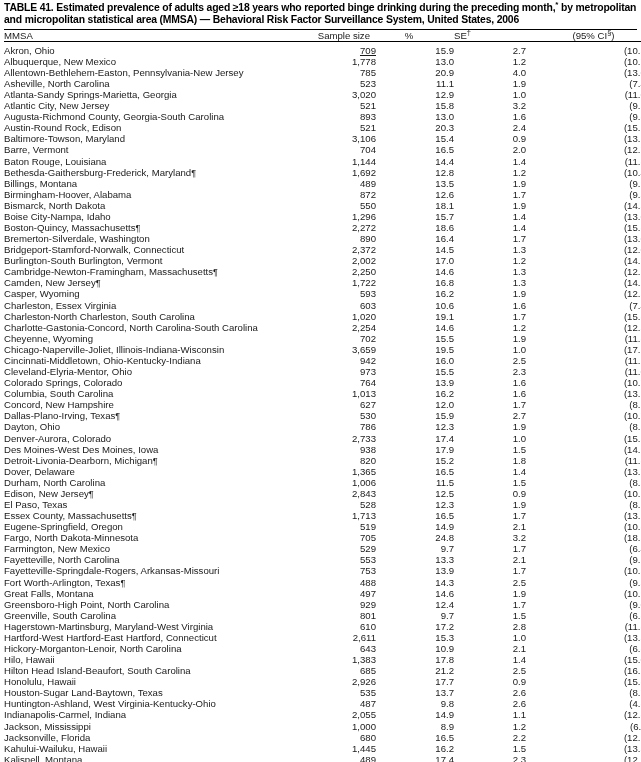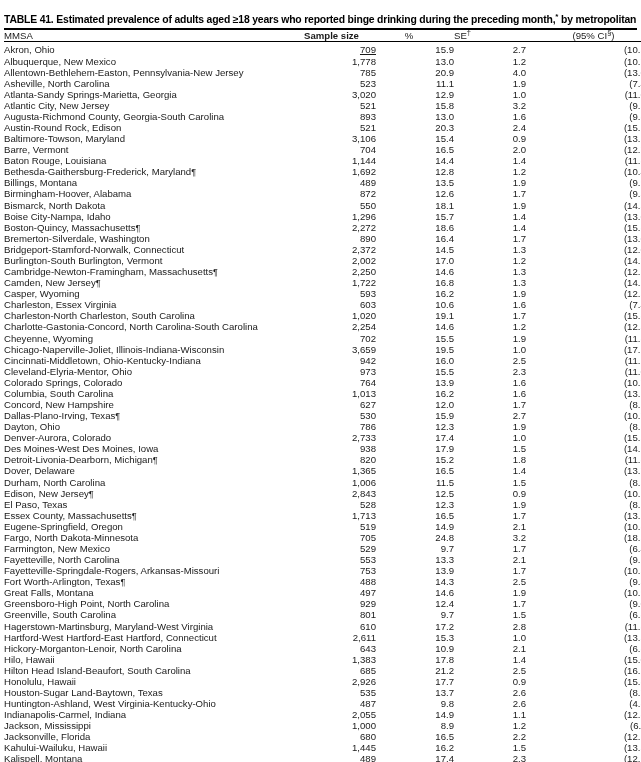--- a/index.html
+++ b/index.html
@@ -21,21 +21,21 @@
     height: 762px;
     box-sizing: border-box;
     padding: 2px 4px 0 4px;
   }
   
   .table-title {
     font-size: 10.4px;
     font-weight: bold;
     line-height: 12.3px;
     letter-spacing: -0.18px;
-    margin: 12px 0 2px 0;
+    margin: 0 0 2px 0;
     color: #000;
   }
   .table-title sup {
     font-size: 8px;
     vertical-align: super;
     line-height: 0;
     font-weight: bold;
   }
   
   .rule-thick {
@@ -70,21 +70,21 @@
     font-size: 7.4px;
     vertical-align: super;
     line-height: 0;
   }
   th.c-name, td.c-name { width: 300px; text-align: left; }
   th.c-n,    td.c-n    { width: 66px;  text-align: right; }
   th.c-pct,  td.c-pct  { width: 66px;  text-align: right; }
   th.c-se,   td.c-se   { width: 66px;  text-align: right; }
   th.c-ci,   td.c-ci   { width: 135px; text-align: right; padding-right: 6px; }
 
-  thead th.c-n   { text-align: left; padding-right: 6px; font-weight: bold; }
+  thead th.c-n   { text-align: right; padding-right: 6px; }
   thead th.c-pct { text-align: center; padding-right: 12px; }
   thead th.c-se  { text-align: left; padding-right: 6px; }
   thead th.c-ci  { text-align: center; padding-right: 12px; }
 
   td.c-n   { padding-right: 18px; }
   td.c-pct { padding-right: 32px; }
   td.c-se  { padding-right: 26px; }
   td.c-ci  { padding-right: 22px; }
 
   tbody tr td { height: 11.08px; }
@@ -93,21 +93,21 @@
     font-size: 9px;
     vertical-align: baseline;
     line-height: 0;
   }
 </style>
 </head>
 <body>
 
 <div id="page">
 
-  <h1 class="table-title"><span>TABLE 41. Estimated prevalence of adults aged ≥18 years who reported binge drinking during the preceding month,</span><sup>*</sup><span> by metropolitan</span><br></h1>
+  <h1 class="table-title"><span>TABLE 41. Estimated prevalence of adults aged ≥18 years who reported binge drinking during the preceding month,</span><sup>*</sup><span> by metropolitan</span><br><span>and micropolitan statistical area (MMSA) — Behavioral Risk Factor Surveillance System, United States, 2006</span></h1>
 
   <div class="rule-thick"></div>
 
   <table class="data">
     <thead>
       <tr>
         <th class="c-name" style="border-bottom: 1px solid rgb(0, 0, 0);">MMSA</th>
         <th class="c-n" style="border-bottom: 1px solid rgb(0, 0, 0);">Sample size</th>
         <th class="c-pct" style="border-bottom: 1px solid rgb(0, 0, 0);">%</th>
         <th class="c-se" style="border-bottom: 1px solid rgb(0, 0, 0);"><span>SE</span><sup>†</sup></th>

